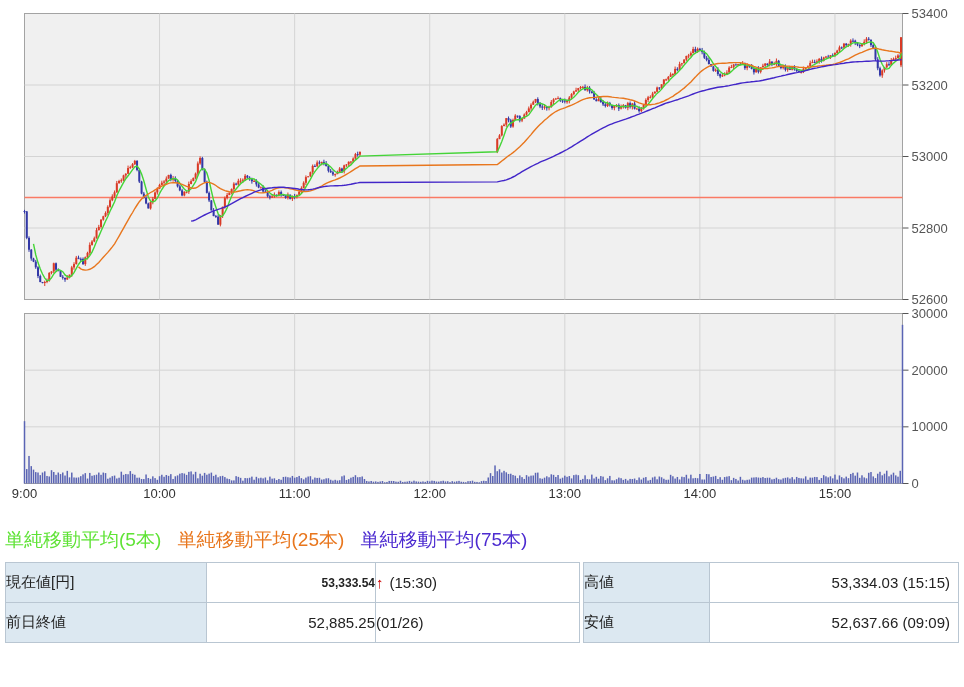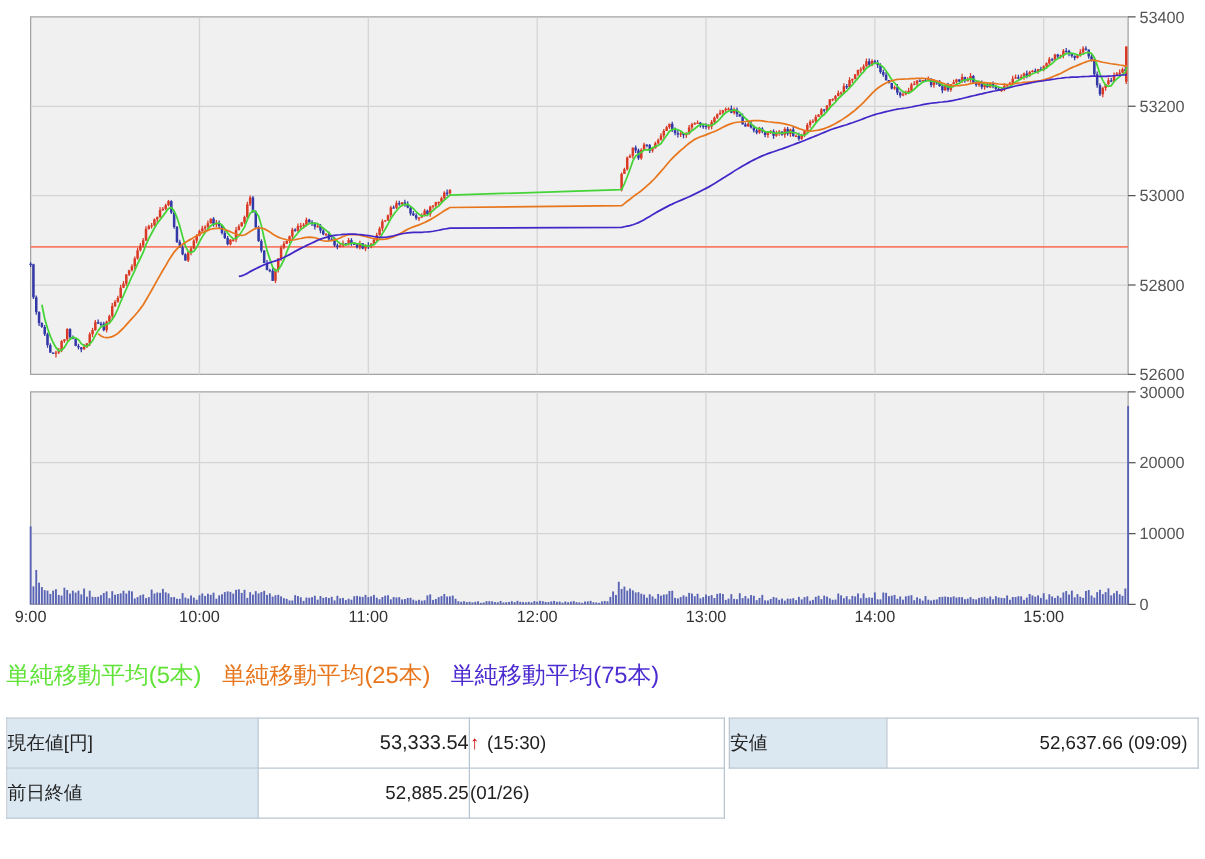--- a/index.html
+++ b/index.html
@@ -2,32 +2,32 @@
 <html><head>
 <meta charset="utf-8">
 <style>
   html,body{margin:0;padding:0;background:#ffffff;}
   body{font-family:"Liberation Sans","DejaVu Sans",sans-serif;color:#222;}
   #page{position:relative;width:964px;height:687px;background:#fff;overflow:hidden;}
   #chart{position:absolute;left:0;top:0;}
   .legend{position:absolute;left:5px;top:527px;font-size:19px;white-space:nowrap;}
   .legend-item{margin-right:11px;}
   .tables{position:absolute;top:558px;left:0;width:964px;}
-  table.qt{border-collapse:collapse;position:absolute;top:16px;font-size:15px;table-layout:fixed;}
+  table.qt{border-collapse:collapse;position:absolute;top:4px;font-size:15px;table-layout:fixed;}
   #qt-left{left:5px;width:575px;}
   #qt-right{left:583px;width:376px;}
   table.qt td{border:1px solid #b9c6d2;height:39px;padding:0;overflow:hidden;white-space:nowrap;}
   td.lab{background:#dce8f1;padding-left:9px;border-right:2px solid #ffffff;}
   td.val{text-align:right;}
   td.ext{text-align:left;padding-right:7px;}
   #qt-left td.lab{width:200px;}
   #qt-left td.val{width:168px;}
   #qt-right td.lab{width:125px;}
   #qt-right td.val{padding-right:8px;}
-  .bold{font-weight:normal;font-size:16px;}
+  .bold{font-weight:bold;font-size:12px;}
   .red{color:#d01f1f;}
   .arrow{color:#cc0000;font-weight:bold;margin-right:6px;}
 </style>
 </head>
 <body>
 
 <div id="page">
 
   <svg id="chart" width="964" height="510">
       <rect x="24.5" y="13.5" width="878" height="286" fill="#f0f0f0" stroke="#a3a3a3" stroke-width="1"></rect>
@@ -1160,19 +1160,23 @@
       <tr>
         <td class="lab">前日終値</td>
         <td class="val">52,885.25</td>
         <td class="ext">(01/26)</td>
       </tr>
     </tbody>
       </table>
     <table class="qt" id="qt-right">
       <tbody>
       <tr>
+        <td class="lab">高値</td>
+        <td class="val">53,334.03 (15:15)</td>
+      </tr>
+      <tr>
         <td class="lab">安値</td>
         <td class="val">52,637.66 (09:09)</td>
       </tr>
     </tbody>
       </table>
   </div>
 </div>
 
 </body></html>

